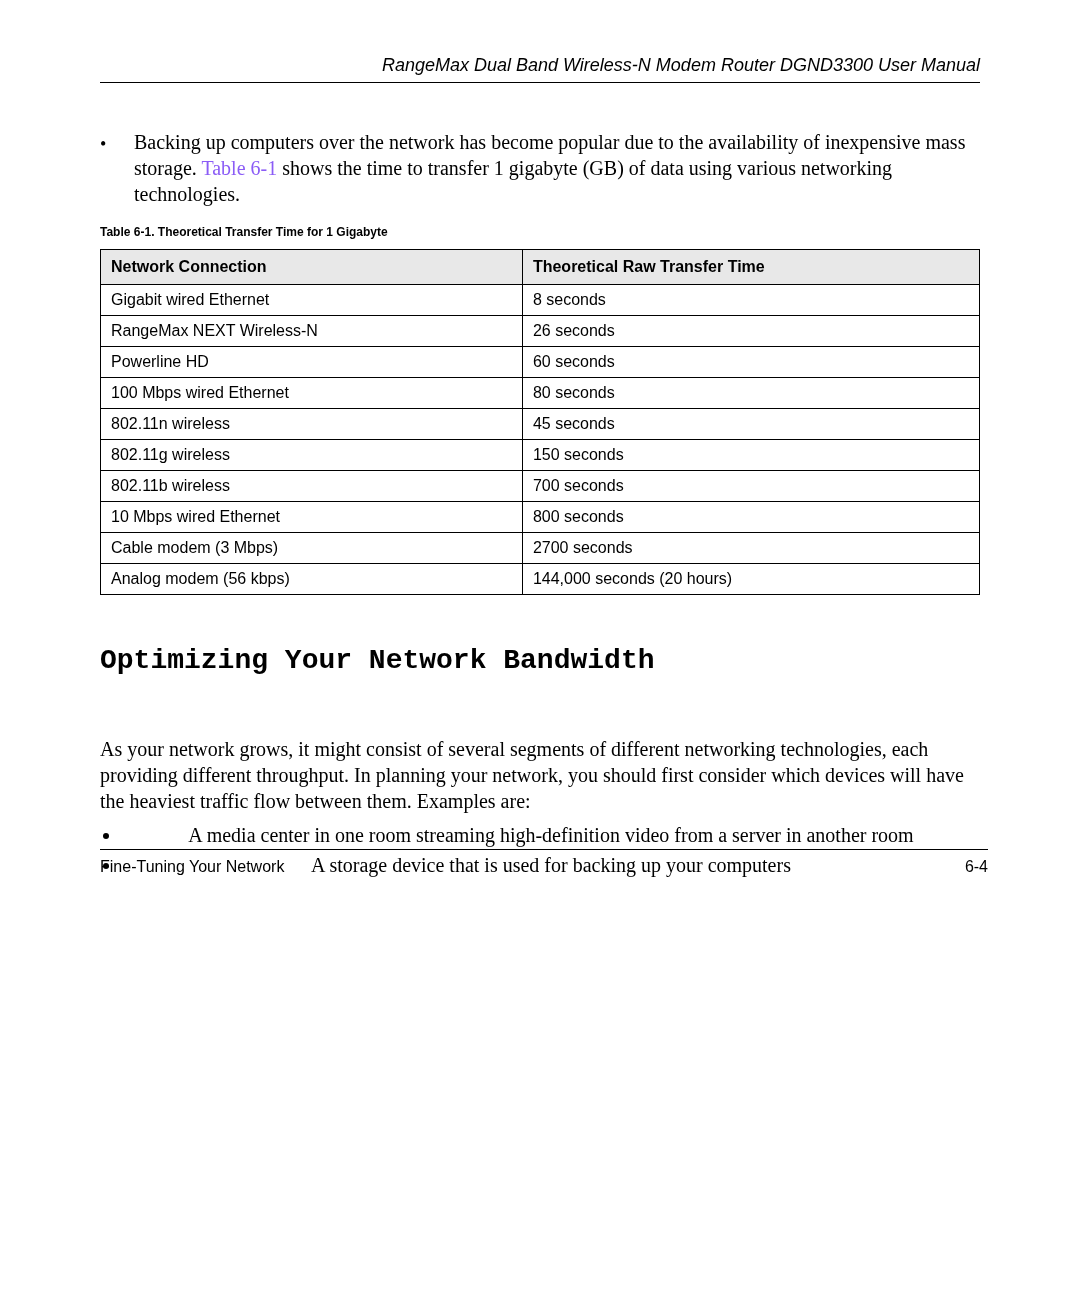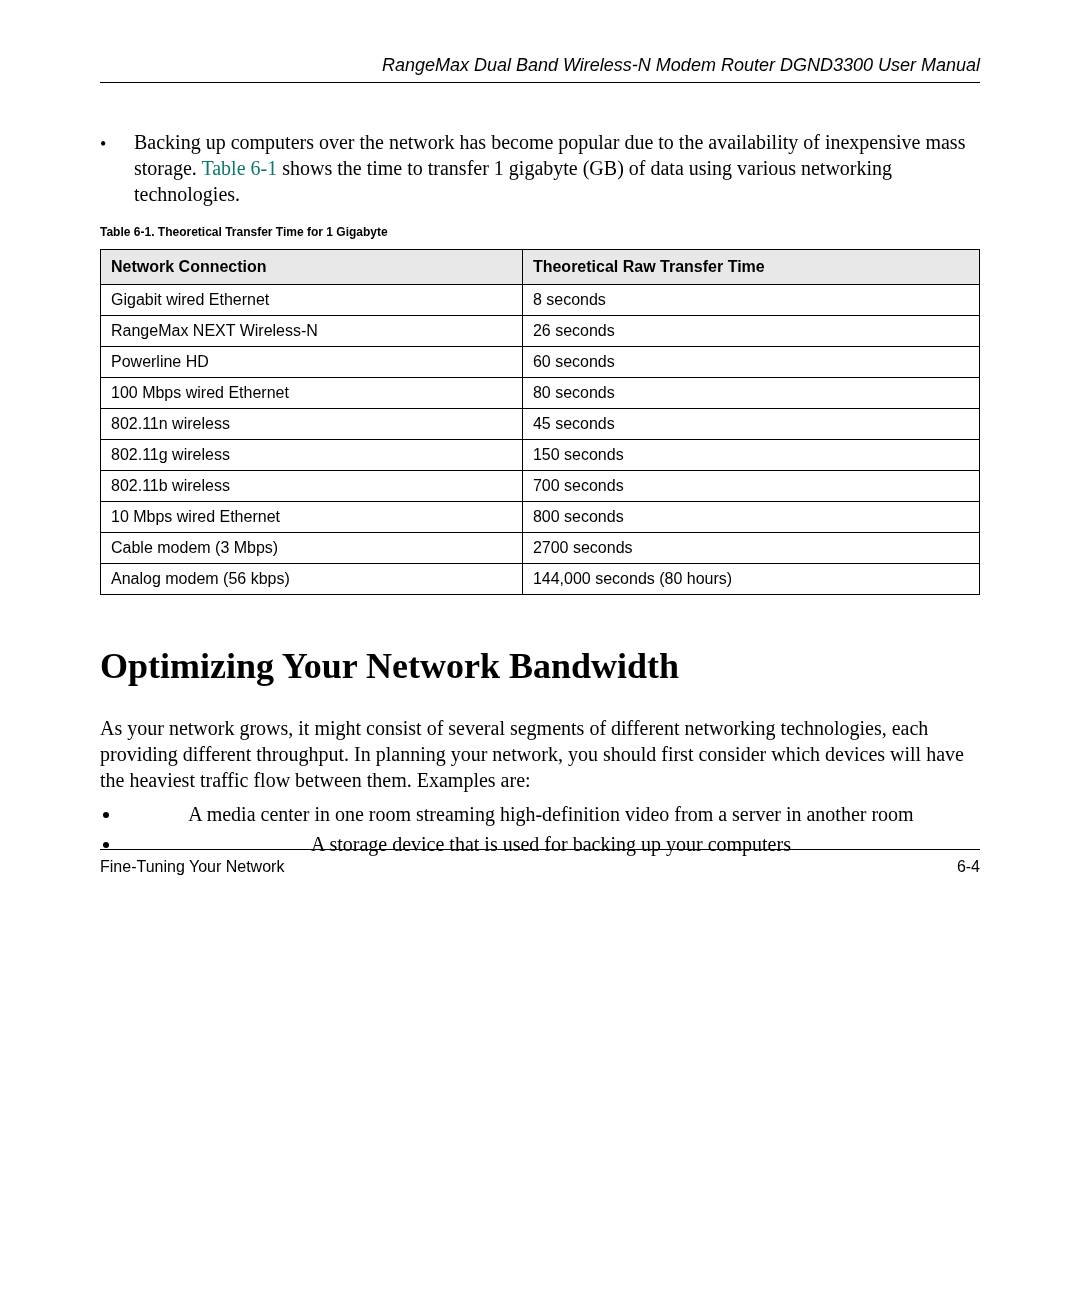--- a/index.html
+++ b/index.html
@@ -35,21 +35,21 @@
     font-size: 18px;
     line-height: 26px;
     padding-top: 2px;
   }
   .bullet-text {
     flex: 1;
     font-size: 20px;
     line-height: 26px;
   }
   .bullet-text a.link {
-    color: #0f766e;
+    color: #8b5cf6;
     text-decoration: none;
   }
   .table-caption {
     font-family: Arial, Helvetica, sans-serif;
     font-weight: bold;
     font-size: 12px;
     margin-top: 10px;
     margin-bottom: 10px;
   }
   table.data {
@@ -68,42 +68,42 @@
   table.data td {
     padding: 6px 10px;
     border-left: 1.5px solid #000;
     border-right: 1.5px solid #000;
     border-bottom: 1px solid #000;
   }
   table.data tr:last-child td {
     border-bottom: 1.5px solid #000;
   }
   .section-heading {
-    font-family: Liberation Serif, serif;
+    font-family: Liberation Mono, monospace;
     font-weight: bold;
-    font-size: 36px;
+    font-size: 28px;
     margin-top: 50px;
-    margin-bottom: 28px;
+    margin-bottom: 60px;
   }
   .body-para {
     font-size: 20px;
     line-height: 26px;
     margin-bottom: 6px;
   }
   ul.body-list {
     margin: 4px 0 0 0;
     padding-left: 22px;
     font-size: 20px;
     line-height: 30px;
     text-align: center;
   }
   .footer {
     position: absolute;
     left: 100px;
-    right: 100px;
+    right: 92px;
     bottom: 60px;
   }
   .footer-rule {
     border-top: 1.5px solid #000;
     margin-bottom: 8px;
   }
   .footer-line {
     display: flex;
     justify-content: space-between;
     font-family: Arial, Helvetica, sans-serif;
@@ -174,21 +174,21 @@
         <tr>
           <td>10 Mbps wired Ethernet</td>
           <td>800 seconds</td>
         </tr>
         <tr>
           <td>Cable modem (3 Mbps)</td>
           <td>2700 seconds</td>
         </tr>
         <tr>
           <td>Analog modem (56 kbps)</td>
-          <td>144,000 seconds (80 hours)</td>
+          <td>144,000 seconds (20 hours)</td>
         </tr>
       </tbody>
   </table>
 
   <div class="section-heading">Optimizing Your Network Bandwidth</div>
 
   <div class="body-para">As your network grows, it might consist of several segments of different networking technologies, each providing different throughput. In planning your network, you should first consider which devices will have the heaviest traffic flow between them. Examples are:</div>
 
   <ul class="body-list" id="section-list">
       <li>A media center in one room streaming high-definition video from a server in another room</li>

